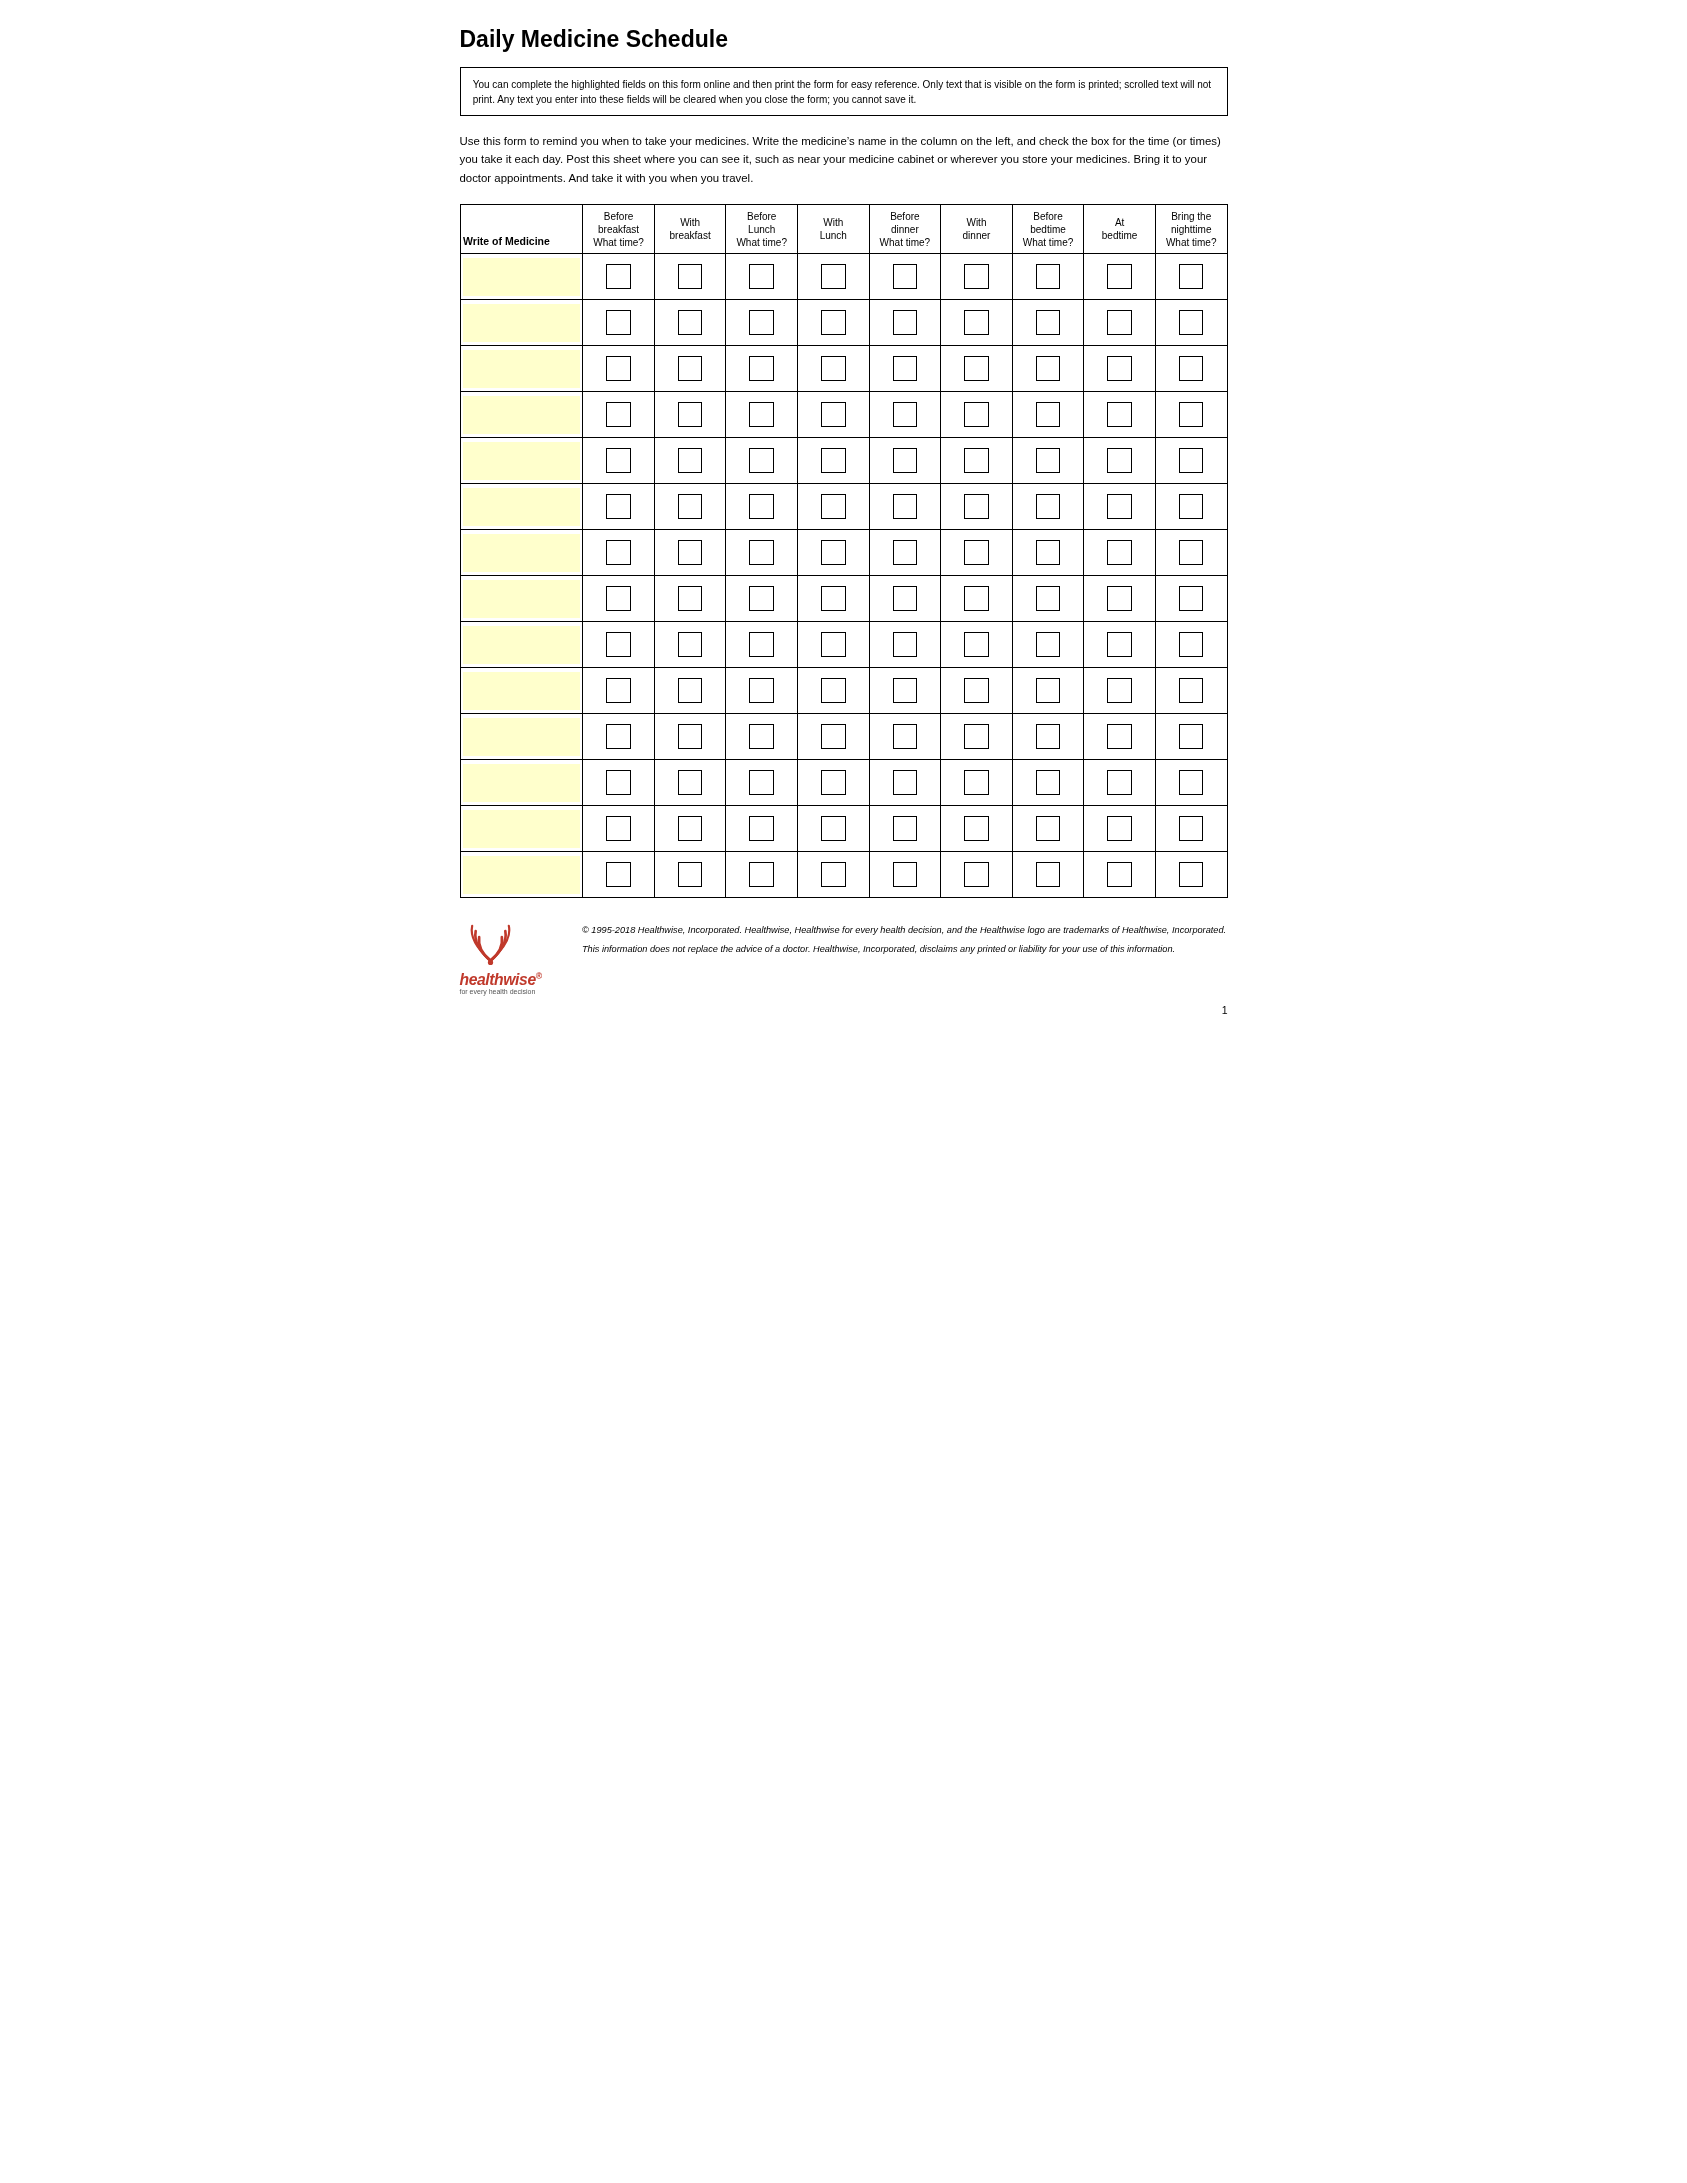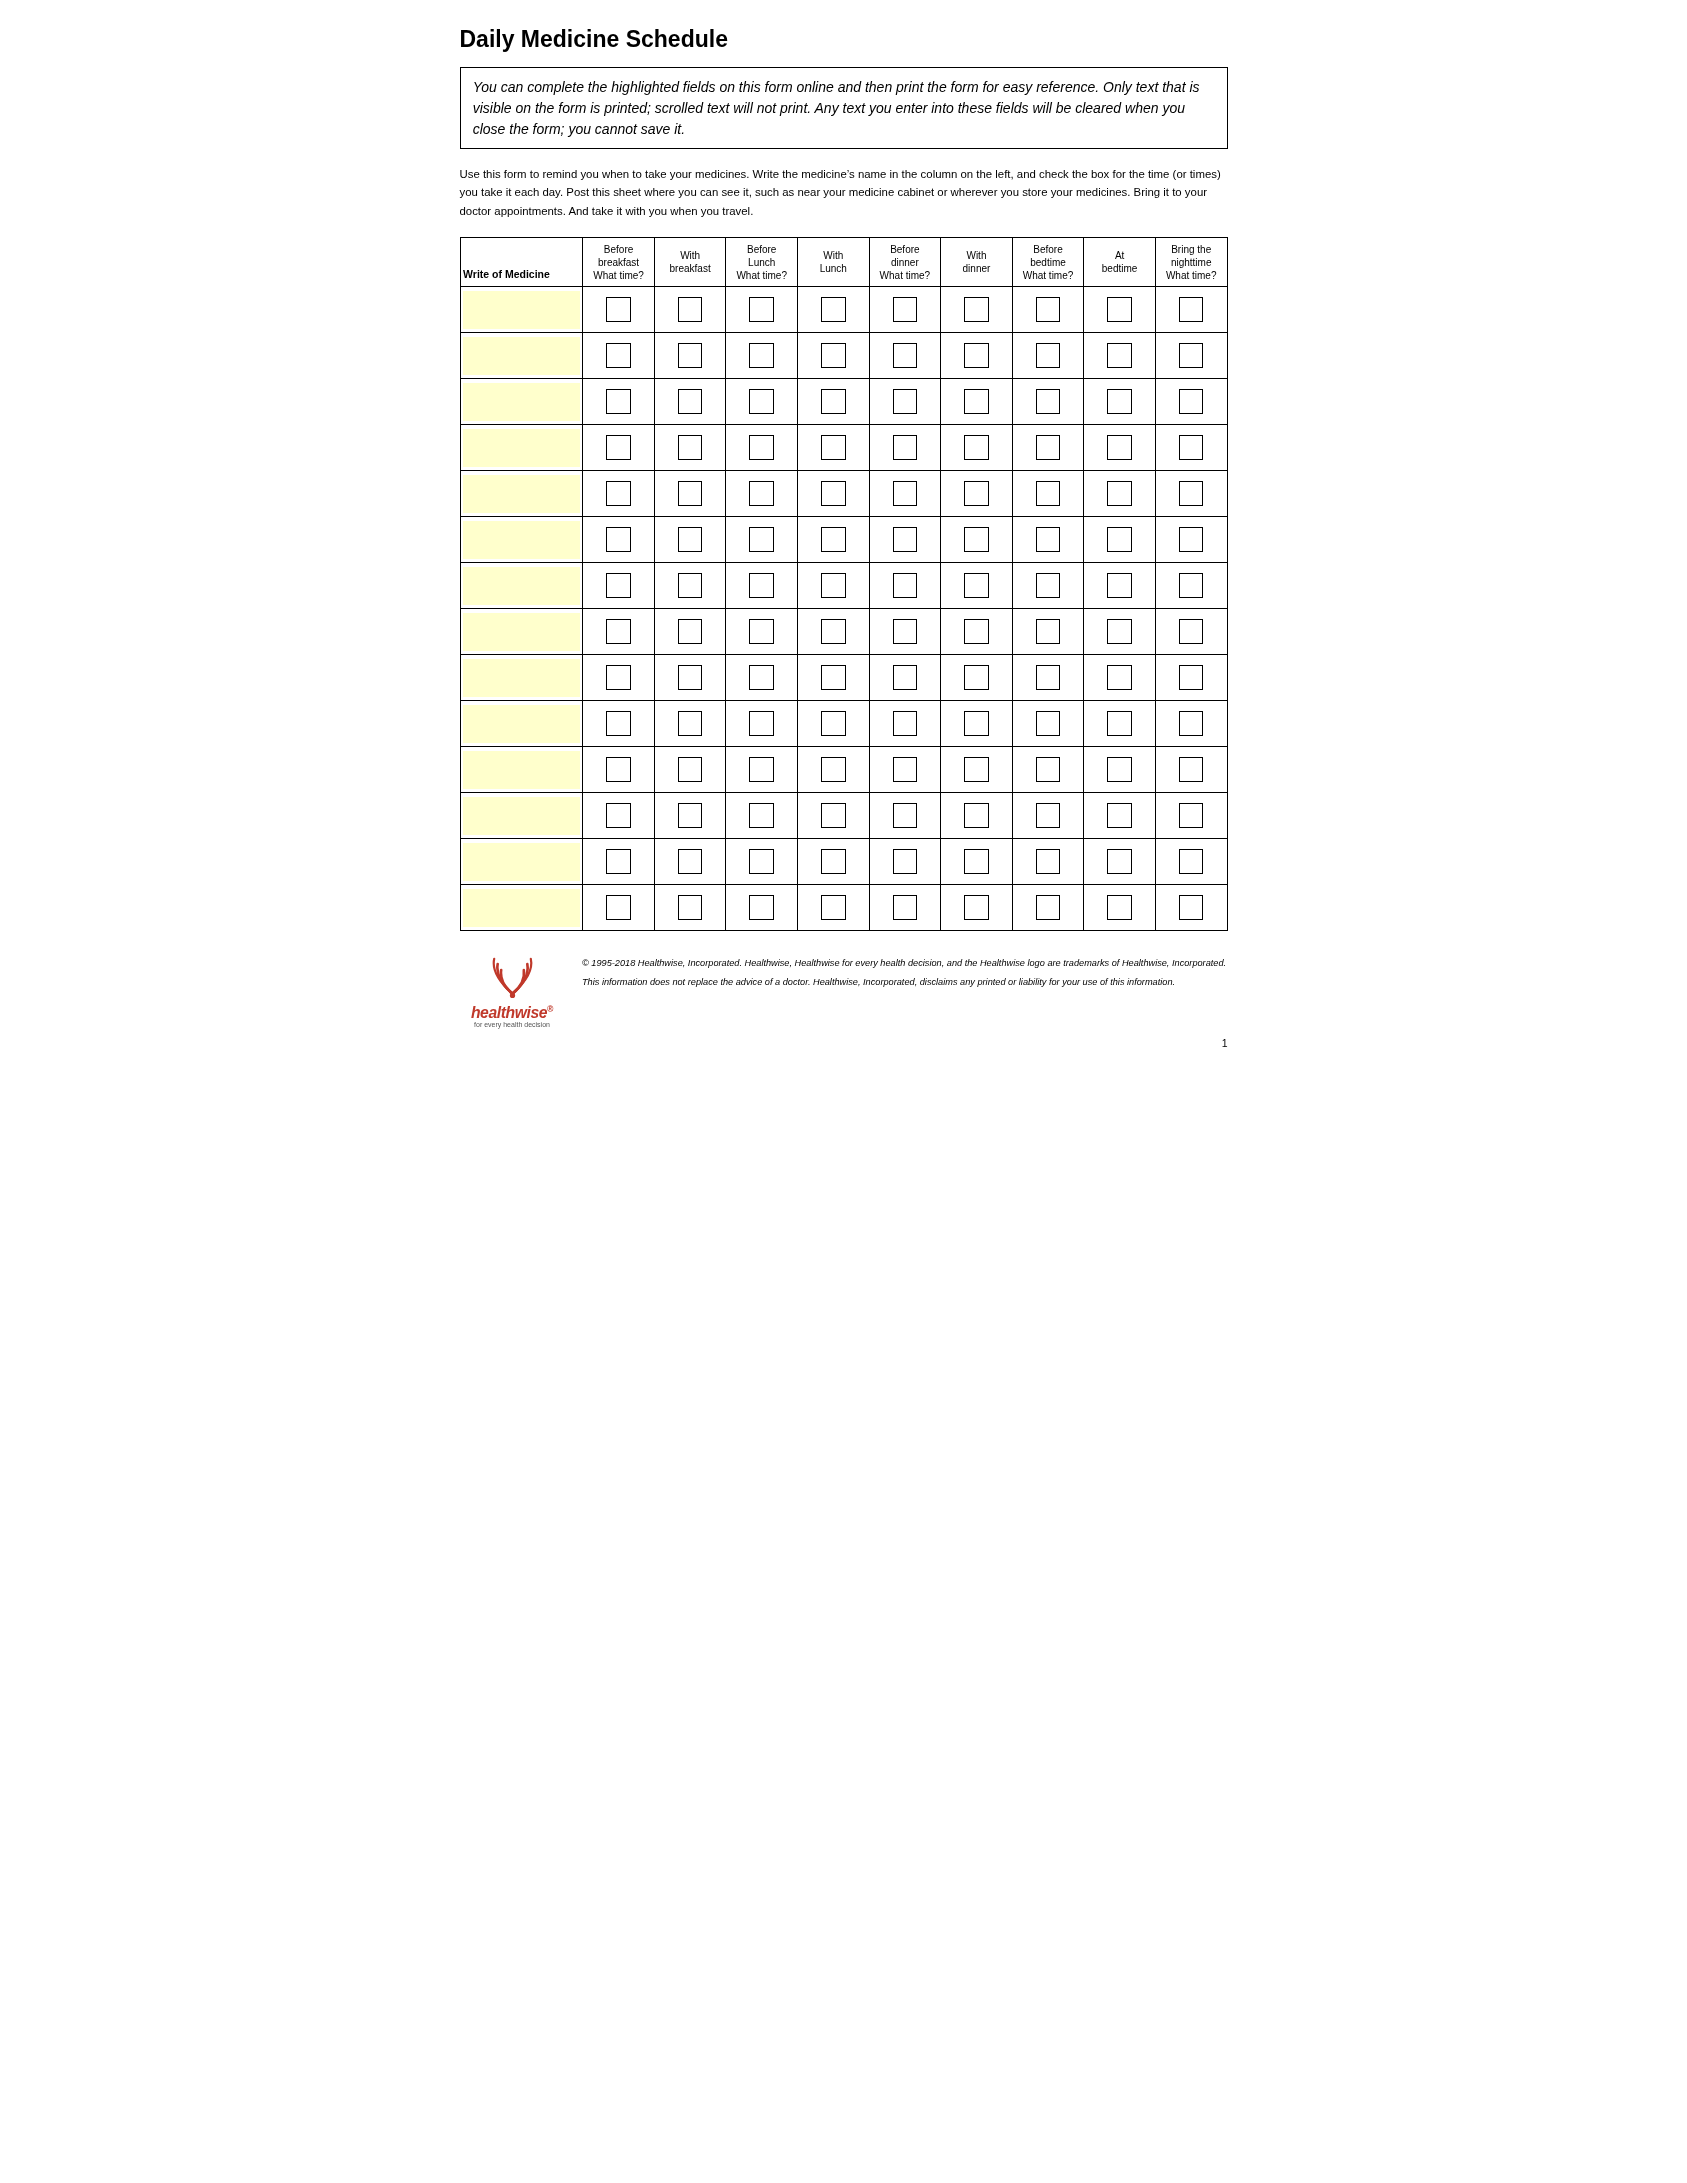--- a/index.html
+++ b/index.html
@@ -14,23 +14,22 @@
     }
     h1 {
       font-size: 23px;
       font-weight: bold;
       margin-bottom: 14px;
     }
     .notice-box {
       border: 0.9px solid #000;
       padding: 8.7px 12.2px;
       margin-bottom: 15.7px;
-      font-size: 14px;
+      font-size: 10px;
       line-height: 1.5;
-      font-style: italic;
     }
     .instructions {
       font-size: 11.4px;
       line-height: 1.6;
       margin-bottom: 17.5px;
     }
     table {
       width: 100%;
       border-collapse: collapse;
       table-layout: fixed;
@@ -85,21 +84,21 @@
       align-items: flex-start;
       gap: 17.5px;
     }
     .footer-logo {
       flex-shrink: 0;
       width: 105px;
     }
     .logo-graphic {
       display: flex;
       flex-direction: column;
-      align-items: center;
+      align-items: flex-start;
     }
     .logo-text-main {
       font-size: 15.7px;
       font-weight: bold;
       color: #c0392b;
       font-style: italic;
       letter-spacing: -0.4px;
       line-height: 1;
     }
     .logo-text-main span.reg {

